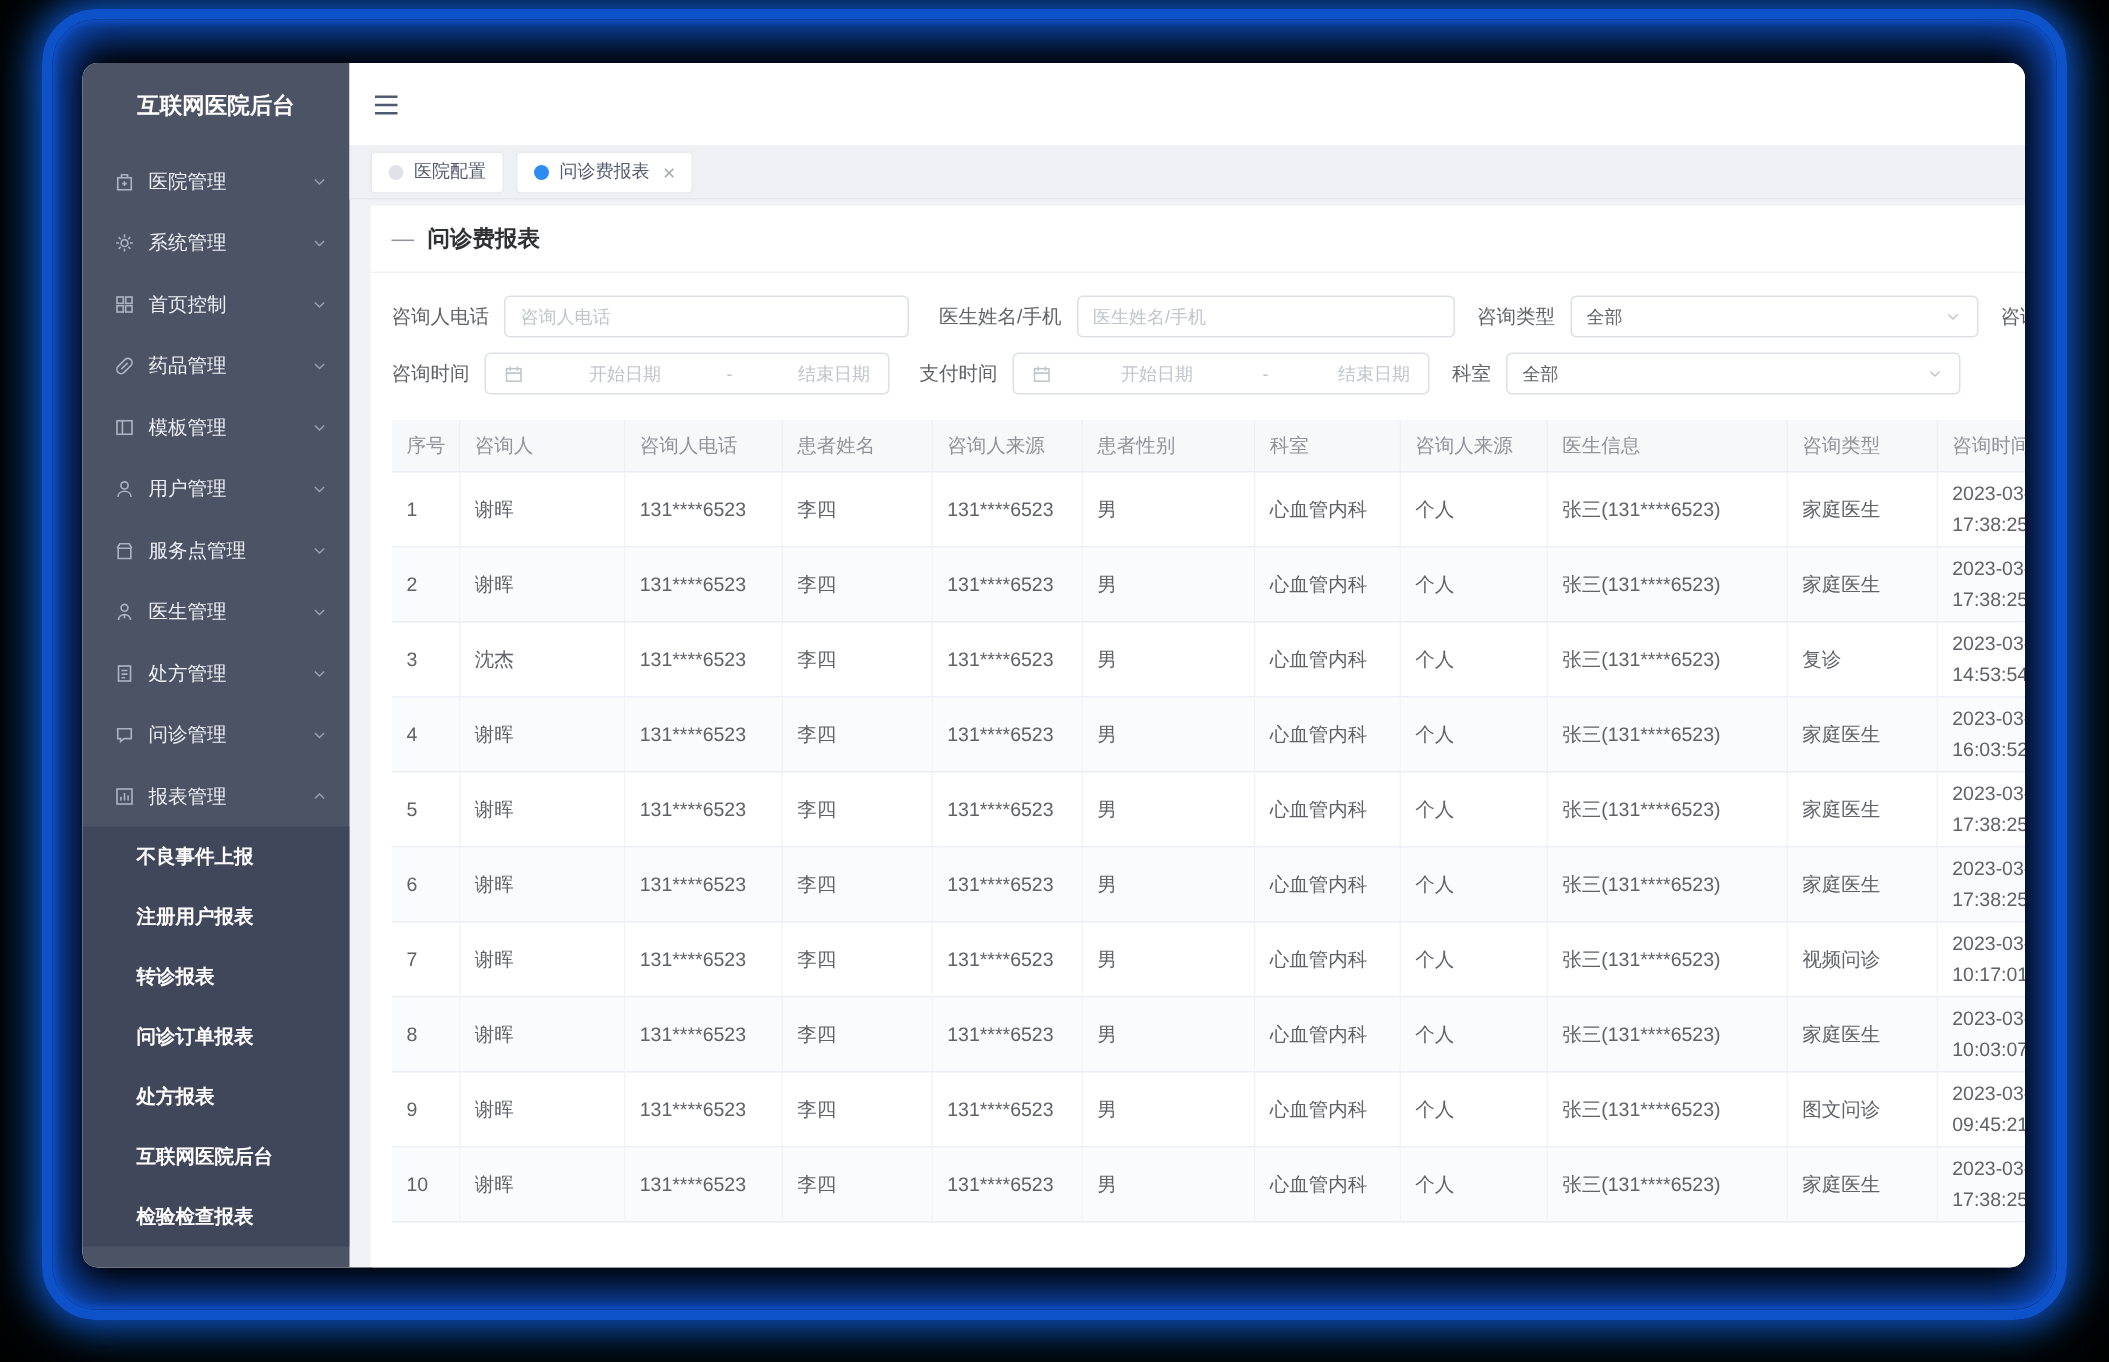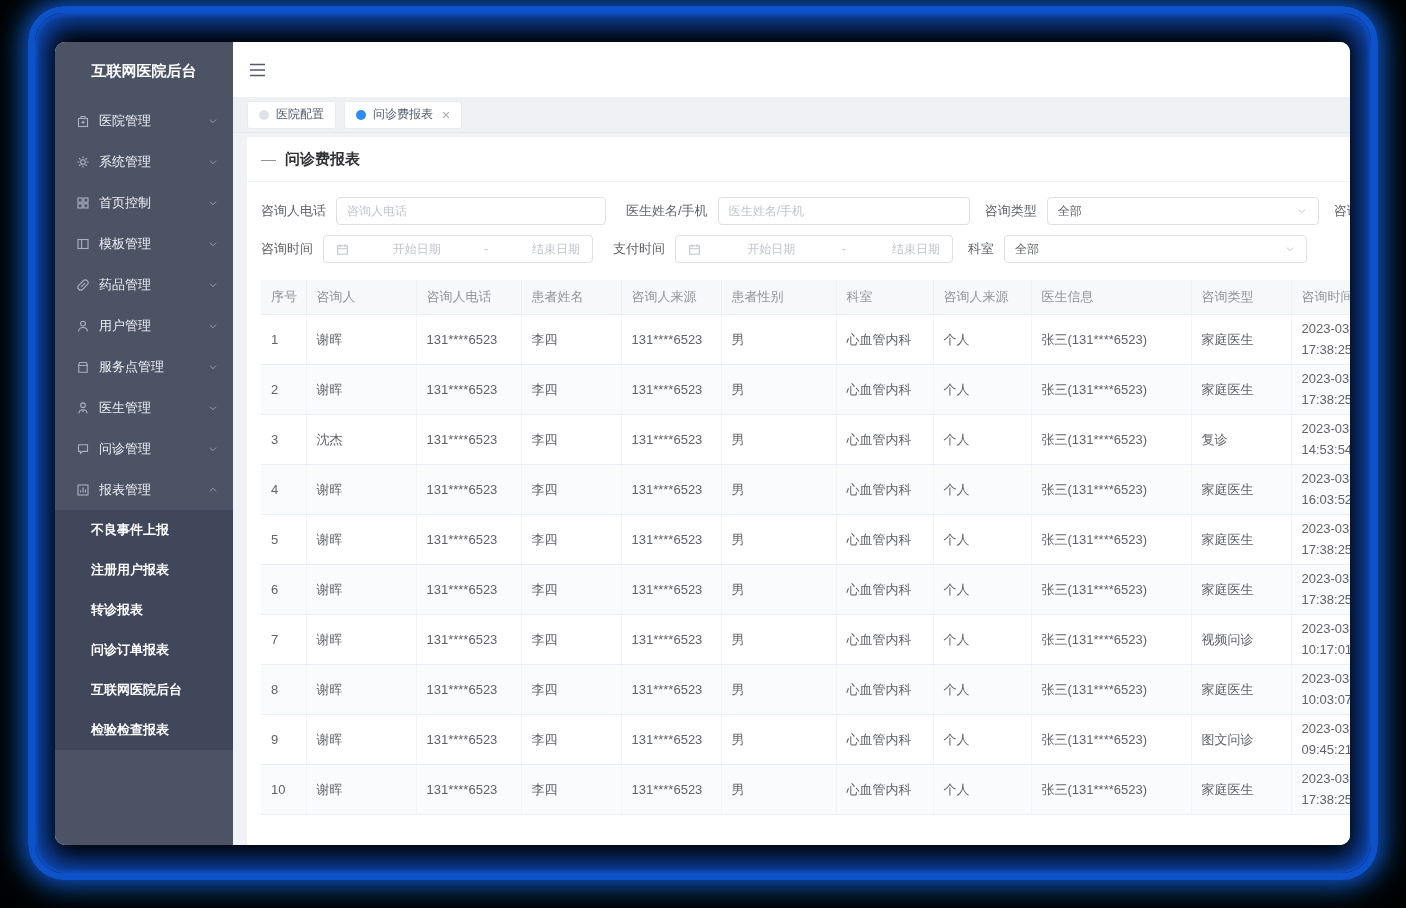--- a/index.html
+++ b/index.html
@@ -118,48 +118,48 @@
             <span class="mi-label">首页控制</span>
             <span class="mi-chev">
               <svg viewBox="0 0 14 14" fill="none" stroke="currentColor" stroke-width="1.1">
                 <path d="M3.4 5.4L7 9l3.6-3.6"></path>
               </svg>
             </span>
           </div>
           <div class="menu-item">
             <span class="mi-icon">
               <svg viewBox="0 0 14 14" fill="none" stroke="currentColor" stroke-width="1.1">
+                <rect x="4.2" y="1" width="5.6" height="12" rx="2.8" transform="rotate(45 7 7)"></rect>
+                <path d="M4.9 9.1l4.2-4.2"></path>
+              </svg>
+            </span>
+            <span class="mi-label">药品管理</span>
+            <span class="mi-chev">
+              <svg viewBox="0 0 14 14" fill="none" stroke="currentColor" stroke-width="1.1">
+                <path d="M3.4 5.4L7 9l3.6-3.6"></path>
+              </svg>
+            </span>
+          </div>
+          <div class="menu-item">
+            <span class="mi-icon">
+              <svg viewBox="0 0 14 14" fill="none" stroke="currentColor" stroke-width="1.1">
                 <rect x="2" y="2.5" width="10" height="9"></rect>
                 <path d="M5.6 2.5v9"></path>
               </svg>
             </span>
             <span class="mi-label">模板管理</span>
             <span class="mi-chev">
               <svg viewBox="0 0 14 14" fill="none" stroke="currentColor" stroke-width="1.1">
                 <path d="M3.4 5.4L7 9l3.6-3.6"></path>
               </svg>
             </span>
           </div>
           <div class="menu-item">
             <span class="mi-icon">
               <svg viewBox="0 0 14 14" fill="none" stroke="currentColor" stroke-width="1.1">
-                <rect x="4.2" y="1" width="5.6" height="12" rx="2.8" transform="rotate(45 7 7)"></rect>
-                <path d="M4.9 9.1l4.2-4.2"></path>
-              </svg>
-            </span>
-            <span class="mi-label">药品管理</span>
-            <span class="mi-chev">
-              <svg viewBox="0 0 14 14" fill="none" stroke="currentColor" stroke-width="1.1">
-                <path d="M3.4 5.4L7 9l3.6-3.6"></path>
-              </svg>
-            </span>
-          </div>
-          <div class="menu-item">
-            <span class="mi-icon">
-              <svg viewBox="0 0 14 14" fill="none" stroke="currentColor" stroke-width="1.1">
                 <circle cx="7" cy="4.6" r="2.4"></circle>
                 <path d="M2.6 12.4c0-2.4 2-3.9 4.4-3.9s4.4 1.5 4.4 3.9"></path>
               </svg>
             </span>
             <span class="mi-label">用户管理</span>
             <span class="mi-chev">
               <svg viewBox="0 0 14 14" fill="none" stroke="currentColor" stroke-width="1.1">
                 <path d="M3.4 5.4L7 9l3.6-3.6"></path>
               </svg>
             </span>
@@ -179,20 +179,34 @@
             </span>
           </div>
           <div class="menu-item">
             <span class="mi-icon">
               <svg viewBox="0 0 14 14" fill="none" stroke="currentColor" stroke-width="1.1">
                 <circle cx="7" cy="4.2" r="2.3"></circle>
                 <path d="M3 12.4c0-2.3 1.8-3.7 4-3.7s4 1.4 4 3.7M7 8.9v2.2"></path>
               </svg>
             </span>
             <span class="mi-label">医生管理</span>
+            <span class="mi-chev">
+              <svg viewBox="0 0 14 14" fill="none" stroke="currentColor" stroke-width="1.1">
+                <path d="M3.4 5.4L7 9l3.6-3.6"></path>
+              </svg>
+            </span>
+          </div>
+          <div class="menu-item">
+            <span class="mi-icon">
+              <svg viewBox="0 0 14 14" fill="none" stroke="currentColor" stroke-width="1.1">
+                <rect x="3" y="2" width="8" height="10"></rect>
+                <path d="M5 5h4M5 7.4h4M5 9.8h2.4"></path>
+              </svg>
+            </span>
+            <span class="mi-label">处方管理</span>
             <span class="mi-chev">
               <svg viewBox="0 0 14 14" fill="none" stroke="currentColor" stroke-width="1.1">
                 <path d="M3.4 5.4L7 9l3.6-3.6"></path>
               </svg>
             </span>
           </div>
           <div class="menu-item">
             <span class="mi-icon">
               <svg viewBox="0 0 14 14" fill="none" stroke="currentColor" stroke-width="1.1">
                 <path d="M2.5 2.8h9v6.6H6.8l-2.4 1.9V9.4H2.5z"></path>
@@ -218,20 +232,21 @@
                 <path d="M3.4 8.6L7 5l3.6 3.6"></path>
               </svg>
             </span>
           </div>
         </div>
       <div id="submenu" class="submenu">
           <div class="sub-item">不良事件上报</div>
           <div class="sub-item">注册用户报表</div>
           <div class="sub-item">转诊报表</div>
           <div class="sub-item">问诊订单报表</div>
+          <div class="sub-item">处方报表</div>
           <div class="sub-item">互联网医院后台</div>
           <div class="sub-item">检验检查报表</div>
         </div>
     </div>
 
     <div class="main">
       <div class="topbar">
         <div class="fold">
           <svg viewBox="0 0 17 14" fill="none" stroke="currentColor" stroke-width="1.6">
             <path d="M1 1.5h15M1 7h15M1 12.5h15"></path>

